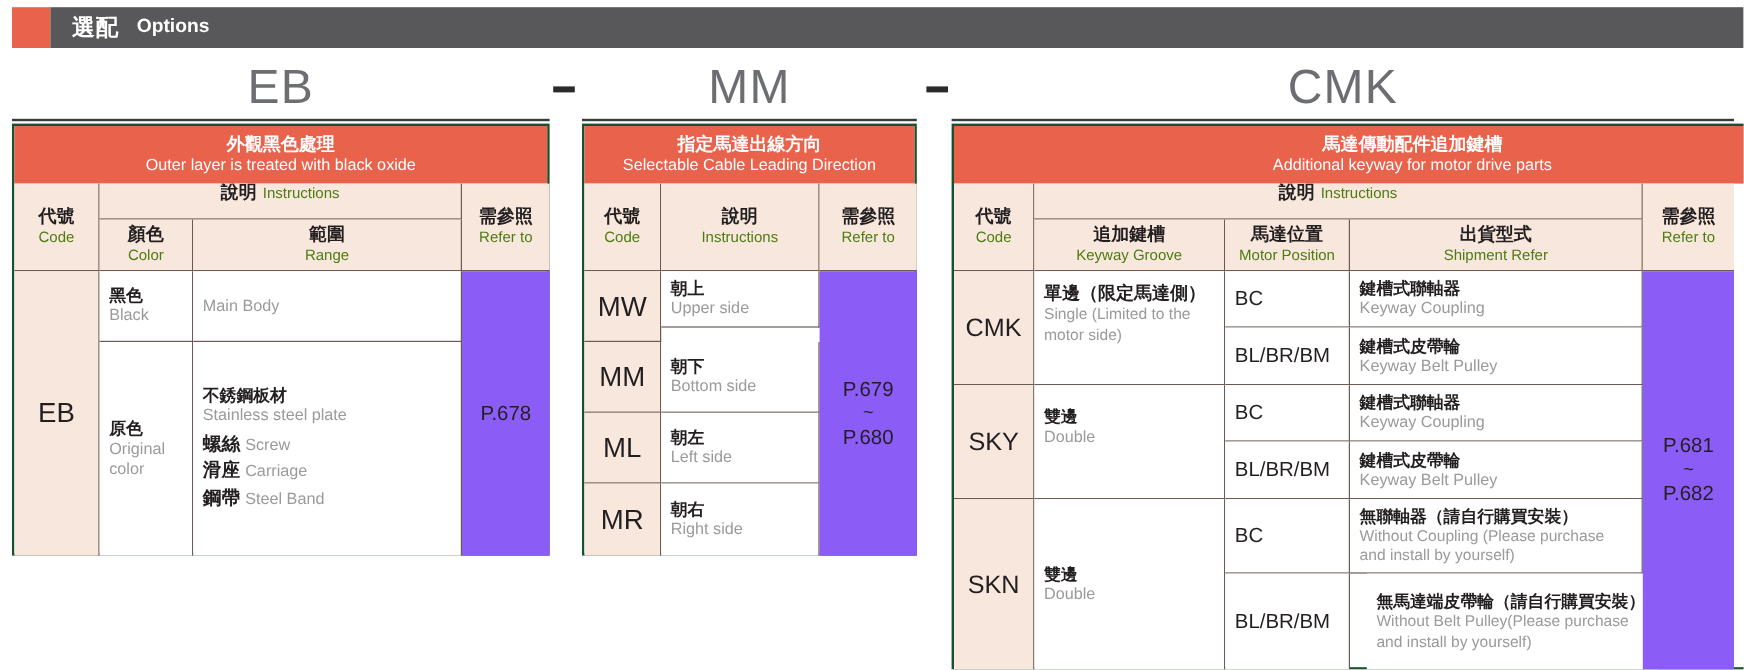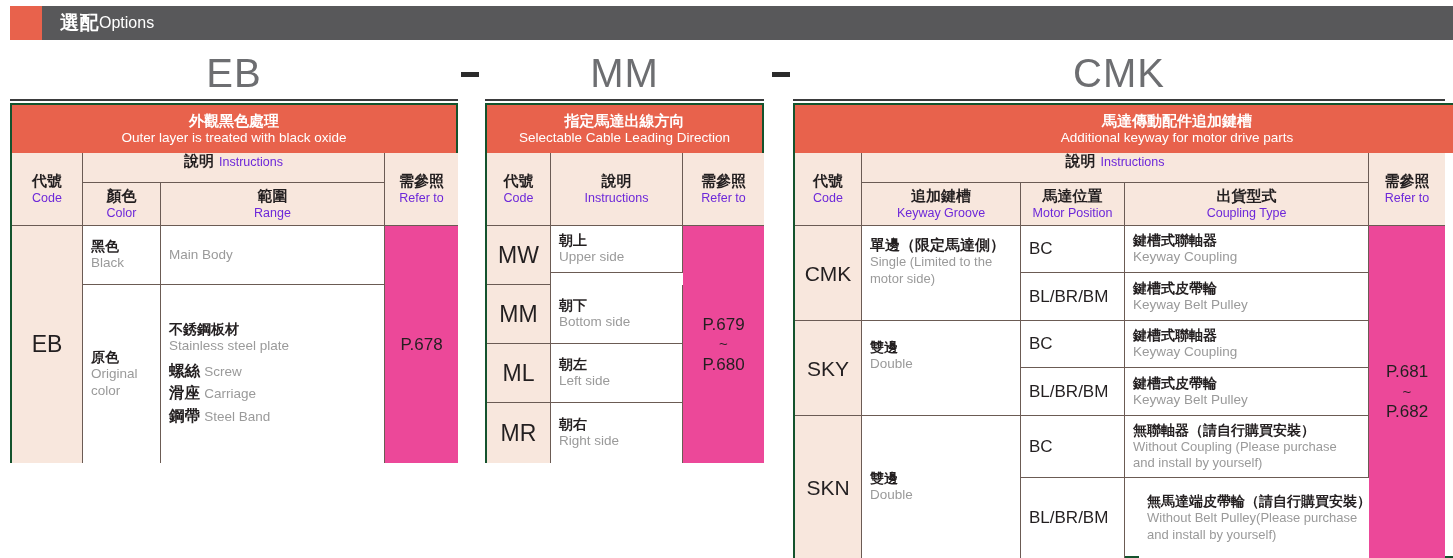--- a/index.html
+++ b/index.html
@@ -9,21 +9,21 @@
     font-family:"Liberation Sans","DejaVu Sans",sans-serif;
     color:#231f20;
     overflow:hidden;
     position:relative;
   }
   
   .banner{position:absolute;left:0;top:6px;width:1453px;height:34px;display:flex;align-items:stretch;}
   .banner-accent{width:32px;margin-left:10px;background:#e8624c;}
   .banner-bar{flex:1;background:#58585a;display:flex;align-items:center;padding-left:18px;color:#ffffff;}
   .banner-bar .zh{font-size:19px;font-weight:bold;letter-spacing:.5px;}
-  .banner-bar .en{font-size:16px;font-weight:normal;margin-left:0;}
+  .banner-bar .en{font-size:16px;font-weight:bold;margin-left:15px;}
 
   
   .titles{position:absolute;left:0;top:46px;width:1453px;height:55px;}
   .code-title{position:absolute;top:0;height:55px;display:flex;align-items:center;justify-content:center;
               border-bottom:2px solid #3b3b3d;box-sizing:border-box;}
   .code-title span{font-size:40px;color:#6d6e71;font-weight:400;line-height:1;letter-spacing:1px;}
   .dash{position:absolute;top:26px;width:18px;height:5px;background:#2b2b2b;}
 
   
   .tbl{position:absolute;border:2px solid #14532d;box-sizing:border-box;background:#fff;}
@@ -31,35 +31,35 @@
              display:flex;flex-direction:column;align-items:center;justify-content:center;}
   .thead-red .zh{font-size:15px;font-weight:bold;line-height:1.15;}
   .thead-red .en{font-size:13.5px;line-height:1.15;margin-top:1px;}
 
   .cell{position:absolute;box-sizing:border-box;border-right:1px solid #6b5b54;border-bottom:1px solid #6b5b54;
         overflow:hidden;}
   .cell.nr{border-right:none;}
   .cell.nb{border-bottom:none;}
   .hd{background:#f8e7dd;display:flex;flex-direction:column;align-items:center;justify-content:center;text-align:center;}
   .hd .zh{font-size:15px;font-weight:bold;color:#231f20;line-height:1.1;}
-  .hd .en{font-size:12.5px;color:#6d28d9;line-height:1.15;margin-top:1px;}
+  .hd .en{font-size:12.5px;color:#4d7c0f;line-height:1.15;margin-top:1px;}
   .hd.inline{flex-direction:row;align-items:baseline;gap:5px;}
   .hd.inline .en{margin-top:0;}
 
   .codecell{background:#f8e7dd;display:flex;align-items:center;justify-content:center;}
   .codecell span{font-size:23px;color:#231f20;line-height:1;}
   .codecell.sm span{font-size:21px;}
 
   .txt{display:flex;flex-direction:column;justify-content:center;padding:4px 8px;background:#fff;}
   .txt .zh{font-size:14px;font-weight:bold;color:#231f20;line-height:1.22;}
   .txt .en{font-size:13.5px;color:#9a9a9a;line-height:1.22;}
   .txt .sub{font-size:13px;color:#9a9a9a;line-height:1.25;}
   .txt .line{font-size:15.5px;font-weight:bold;color:#231f20;line-height:1.45;}
   .txt .line em{font-style:normal;font-weight:normal;font-size:13.5px;color:#9a9a9a;}
-  .refcell{display:flex;flex-direction:column;align-items:center;justify-content:center;background:#ec4899;}
+  .refcell{display:flex;flex-direction:column;align-items:center;justify-content:center;background:#8b5cf6;}
   .refcell span{font-size:17px;color:#231f20;line-height:1.25;}
   .refcell .tilde{font-size:15px;}
   .plain{display:flex;align-items:center;padding-left:8px;background:#fff;}
   .plain span{font-size:17px;color:#231f20;}
 </style>
 </head>
 <body>
 
 <div class="banner">
   <div class="banner-accent"></div>
@@ -223,21 +223,21 @@
   <div class="cell hd" style="left:67px;top:78px;width:159px;height:43px;">
     <div class="zh">追加鍵槽</div>
     <div class="en">Keyway Groove</div>
   </div>
   <div class="cell hd" style="left:226px;top:78px;width:104px;height:43px;">
     <div class="zh">馬達位置</div>
     <div class="en">Motor Position</div>
   </div>
   <div class="cell hd" style="left:330px;top:78px;width:244px;height:43px;">
     <div class="zh">出貨型式</div>
-    <div class="en">Coupling Type</div>
+    <div class="en">Shipment Refer</div>
   </div>
   <div class="cell hd nr" style="left:574px;top:48px;width:76px;height:73px;">
     <div class="zh">需參照</div>
     <div class="en">Refer to</div>
   </div>
 
   <div class="cell codecell sm" style="left:0;top:121px;width:67px;height:95px;">
     <span>CMK</span>
   </div>
   <div class="cell txt" style="left:67px;top:121px;width:159px;height:95px;justify-content:flex-start;padding-top:10px;">

